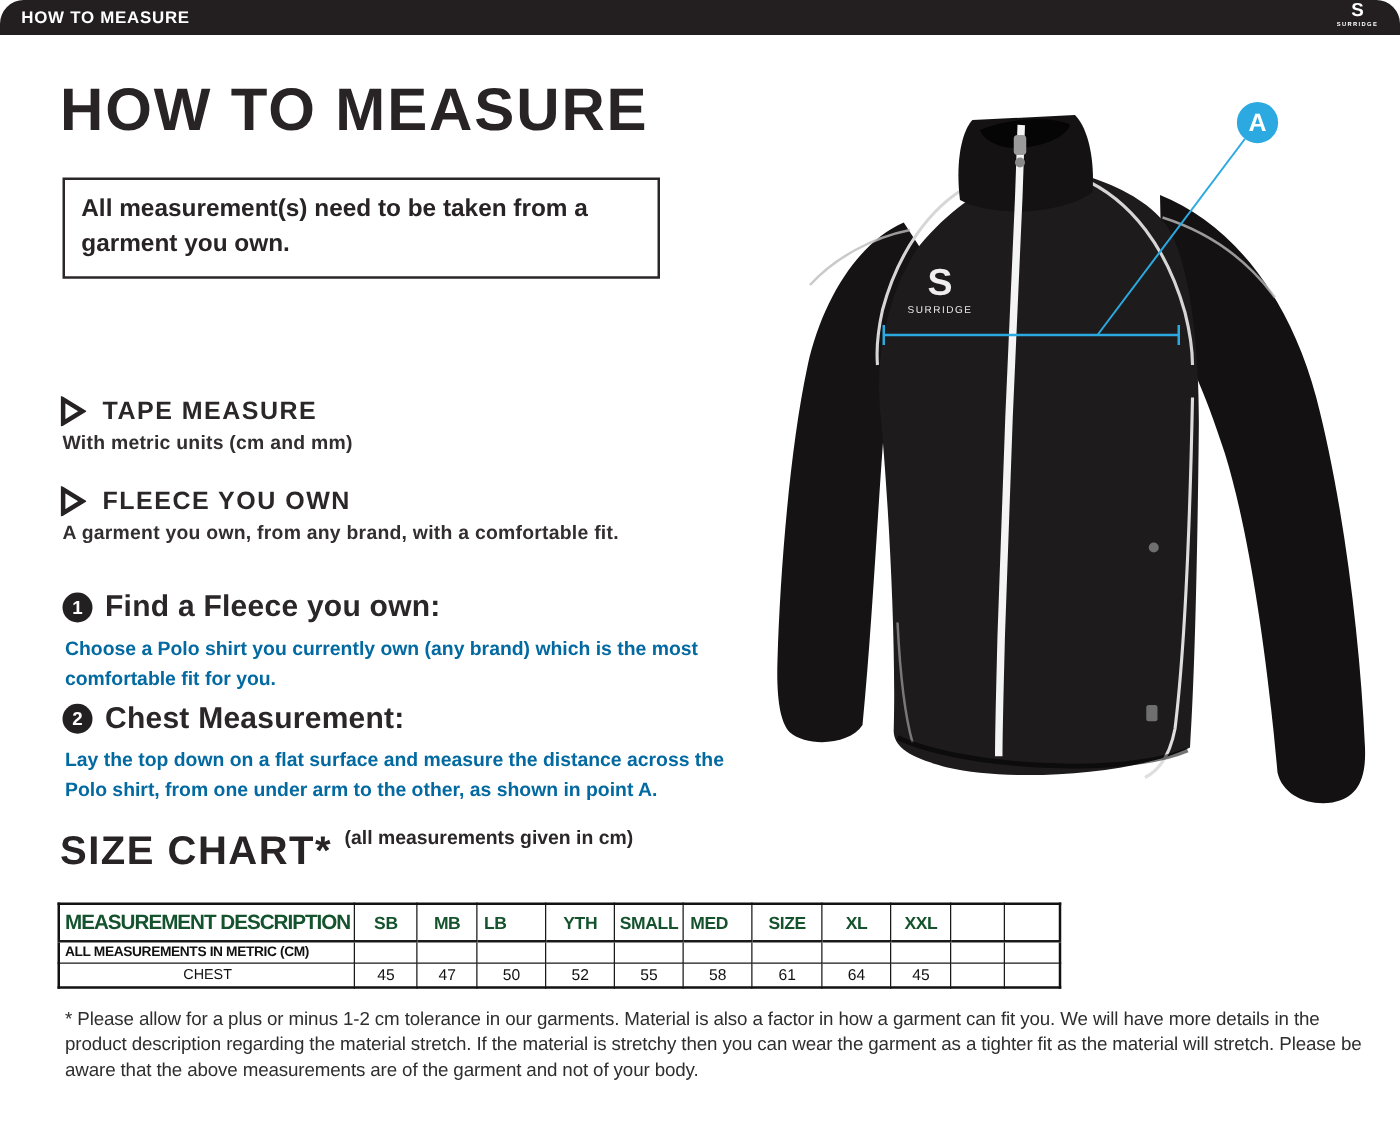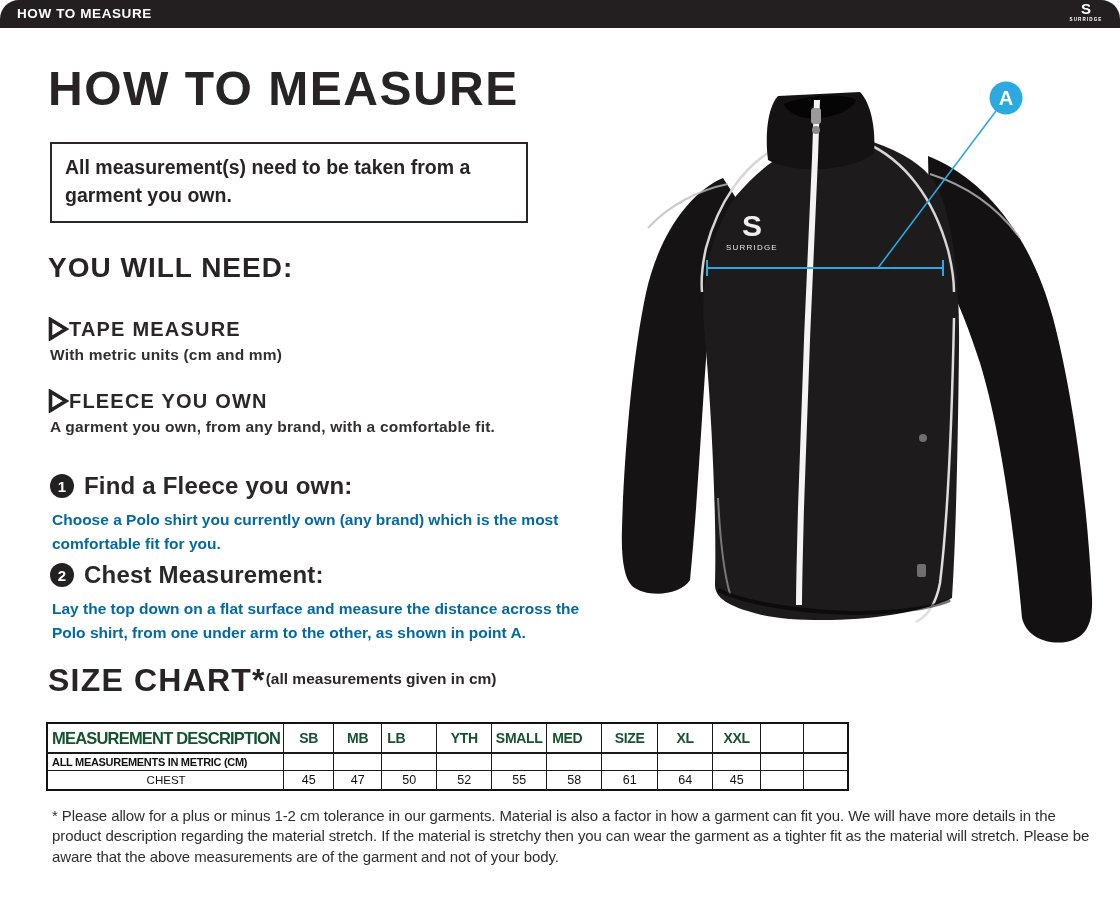--- a/index.html
+++ b/index.html
@@ -19,36 +19,36 @@
   .h1 { position:absolute; left:48px; top:64px; font-size:48px; font-weight:800;
         letter-spacing:1.5px; color:#282425; line-height:1.04; }
   .notice-box { position:absolute; left:50px; top:142px; width:478px; min-height:81px;
         border:2.5px solid #2b2728; padding:10px 13px; font-size:19.5px; font-weight:800;
         line-height:1.42; color:#282425; }
   .ywn-heading { position:absolute; left:48px; top:252px; font-size:28px; font-weight:800;
         letter-spacing:1px; color:#282425; }
 
   .need-item { position:absolute; left:48px; }
   .need-item.n1 { top:317px; } .need-item.n2 { top:389px; }
-  .need-head { display:flex; align-items:center; }
+  .need-head { display:flex; align-items:center; gap:13px; }
   .need-title { font-size:20px; font-weight:800; letter-spacing:1.2px; color:#2b2728; }
   .need-desc { margin-top:5px; margin-left:2px; font-size:15.5px; font-weight:700;
         letter-spacing:.2px; color:#332f30; }
   .tri-icon { display:block; }
 
   .step { position:absolute; left:50px; }
   .step.s1 { top:472px; } .step.s2 { top:561px; }
   .step-head { display:flex; align-items:center; gap:10px; }
   .step-num { width:24px; height:24px; border-radius:50%; background:#232021; color:#fff;
         font-size:15px; font-weight:800; display:flex; align-items:center; justify-content:center; }
   .step-title { font-size:24px; font-weight:800; letter-spacing:.2px; color:#2b2728; }
   .step-desc { margin-top:8px; margin-left:2px; width:548px; font-size:15.5px; font-weight:700;
         line-height:1.55; color:#0369a1; }
 
-  .sc-head { position:absolute; left:48px; top:662px; display:flex; align-items:center; }
+  .sc-head { position:absolute; left:48px; top:662px; display:flex; align-items:flex-start; gap:10px; }
   .sc-title { font-size:32px; font-weight:800; letter-spacing:1.2px; color:#282425; }
   .sc-sub { font-size:15.5px; font-weight:700; color:#2b2728; padding-bottom:4px; }
 
   
   .size-table { position:absolute; left:46px; top:722px; border-collapse:collapse;
         border:2px solid #121212; background:#fff; }
   .size-table th, .size-table td { border:1.4px solid #1a1a1a; padding:0 3px; white-space:nowrap; }
   .size-table thead th { height:30px; font-size:14px; font-weight:700; letter-spacing:-.3px;
         text-align:center; color:#14532d; border-bottom-width:2px; }
   .size-table thead th.desc { font-size:16.5px; letter-spacing:-.8px; text-align:left; padding-left:4px; }
@@ -73,21 +73,20 @@
     <span class="topbar-title">HOW TO MEASURE</span>
     <div class="topbar-logo">
       <span class="logo-s">S</span>
       <span class="logo-word">SURRIDGE</span>
     </div>
   </header>
 
   <h1 class="h1">HOW TO MEASURE</h1>
   <div class="notice-box">All measurement(s) need to be taken from a garment you own.</div>
 
-  <h2 class="ywn-heading">YOU WILL NEED:</h2>
 
   <div class="need-item n1">
     <div class="need-head">
       <svg class="tri-icon" width="21" height="24" viewBox="0 0 21 24">
         <polygon points="2.5,2.5 18,12 2.5,21.5" fill="#fff" stroke="#262223" stroke-width="3.6" stroke-linejoin="miter"></polygon>
       </svg>
       <span class="need-title">TAPE MEASURE</span>
     </div>
     <div class="need-desc">With metric units (cm and mm)</div>
   </div>

